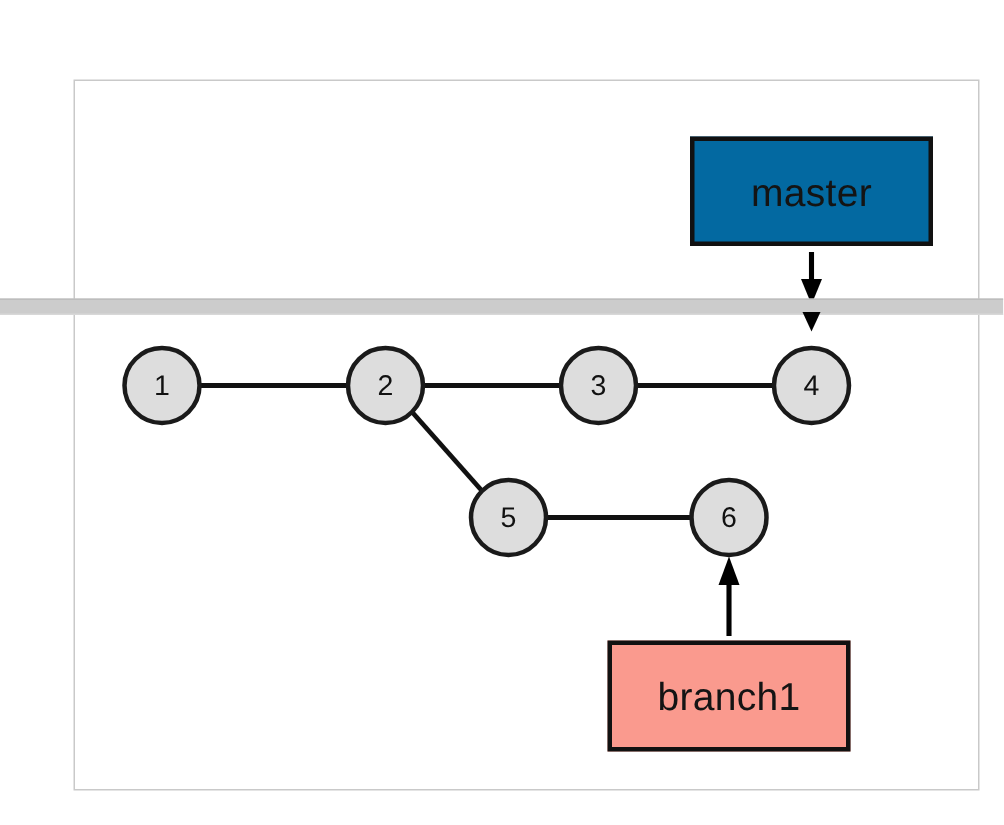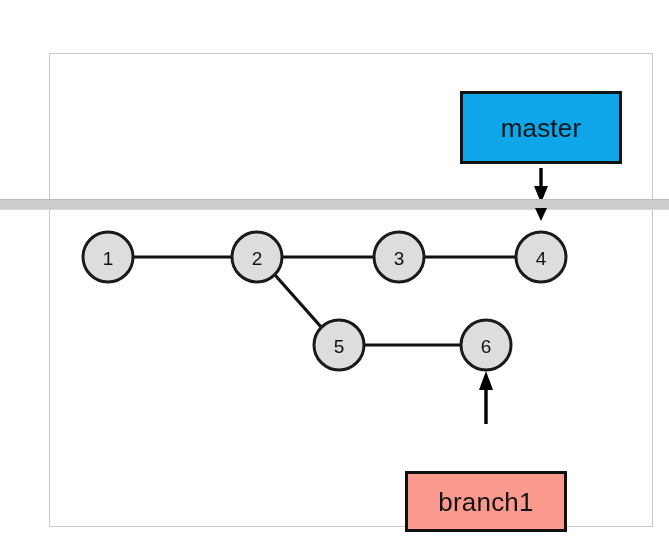--- a/index.html
+++ b/index.html
@@ -99,22 +99,21 @@
   #box-master {
     left: 460px;
     top: 91px;
     width: 162px;
     height: 73px;
   }
   #box-branch1 {
     left: 405px;
     top: 427px;
     width: 162px;
-    height: 61px;
-    margin-top: 44px;
+    height: 74px;
   }
 </style>
 </head>
 <body>
 
 <div id="canvas">
 
   <div class="diagram-frame"></div>
 
   <svg class="graph" viewBox="0 0 669 550">
@@ -160,21 +159,21 @@
       <polygon class="arrow-head" points="541,203 534,186 548,186"></polygon>
     </g>
   </svg>
 
   <div class="seam-band"></div>
 
   <svg class="graph graph-over" viewBox="0 0 669 550">
     <polygon class="arrow-head" points="541,221 535,208 547,208"></polygon>
   </svg>
 
-  <div class="label-box" id="box-master" style="background:#0ea5e9;">
+  <div class="label-box" id="box-master" style="background:#0369a1;">
     <span class="box-text">master</span>
   </div>
 
   <div class="label-box" id="box-branch1" style="background:#fa9a8e;">
     <span class="box-text">branch1</span>
   </div>
 
 </div>
 
 </body></html>

